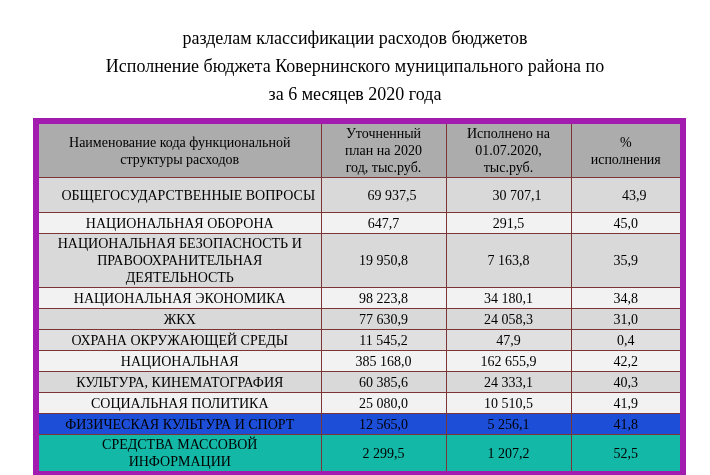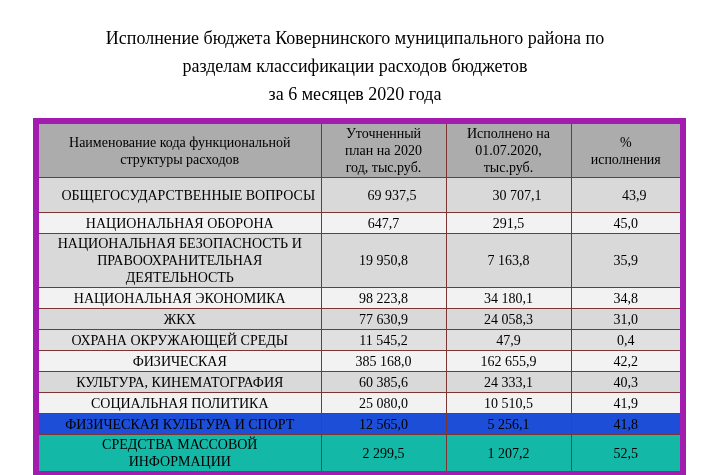--- a/index.html
+++ b/index.html
@@ -47,22 +47,22 @@
   }
   .budget-table tbody tr:nth-child(1) td { height: 32px; padding-left: 21px; }
   .budget-table tbody tr:nth-child(11) td { height: 34px; }
   
   .budget-table tbody tr { background: #f2f2f2; }
 </style>
 </head>
 <body>
 
 <div class="page-title">
+  <div>разделам классификации расходов бюджетов</div>
   <div>Исполнение бюджета Ковернинского муниципального района по</div>
-  <div>разделам классификации расходов бюджетов</div>
   <div>за 6 месяцев 2020 года</div>
 </div>
 
 <table class="budget-table">
   <colgroup>
     <col style="width:285px">
     <col style="width:125px">
     <col style="width:125px">
     <col style="width:112px">
   </colgroup>
@@ -111,21 +111,21 @@
     <td>24 058,3</td>
     <td>31,0</td>
   </tr>
       <tr style="background-color: rgb(224, 224, 224);">
     <td>ОХРАНА ОКРУЖАЮЩЕЙ СРЕДЫ</td>
     <td>11 545,2</td>
     <td>47,9</td>
     <td>0,4</td>
   </tr>
       <tr style="background-color: rgb(242, 242, 242);">
-    <td>ФИЗИЧЕСКАЯ</td>
+    <td>НАЦИОНАЛЬНАЯ</td>
     <td>385 168,0</td>
     <td>162 655,9</td>
     <td>42,2</td>
   </tr>
       <tr style="background-color: rgb(217, 217, 217);">
     <td>КУЛЬТУРА, КИНЕМАТОГРАФИЯ</td>
     <td>60 385,6</td>
     <td>24 333,1</td>
     <td>40,3</td>
   </tr>

